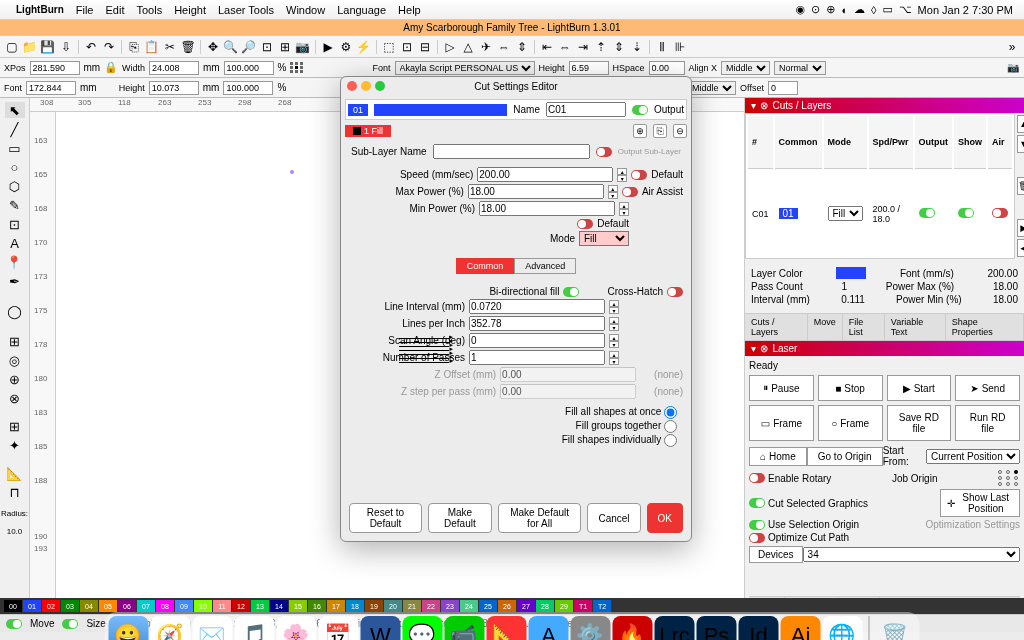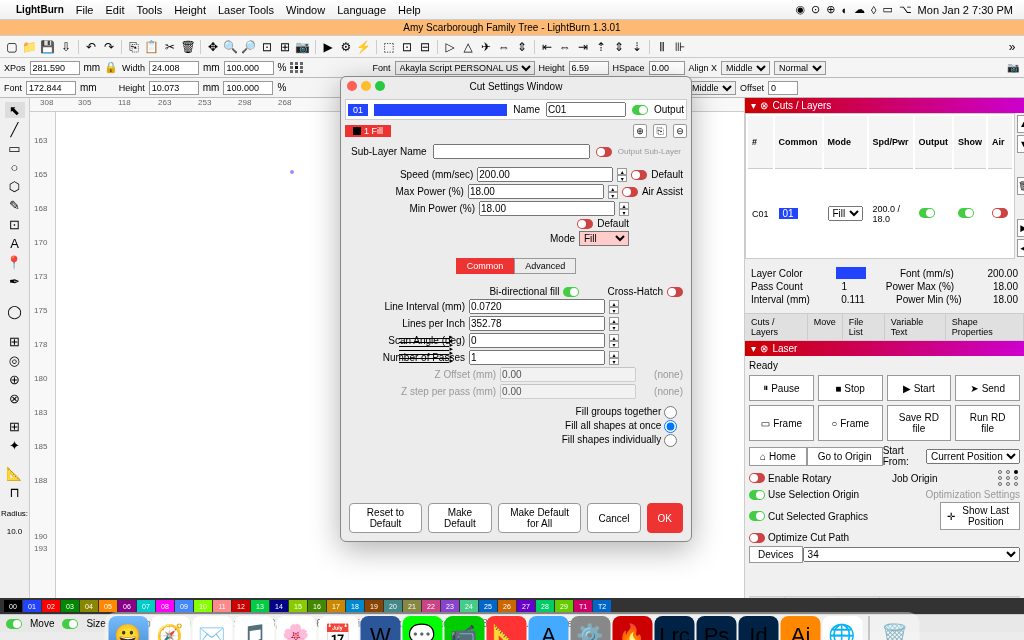--- a/index.html
+++ b/index.html
@@ -381,29 +381,29 @@
           <span style="width:4px;height:4px;border:1px solid #666;border-radius:50%"></span>
             <span style="width:4px;height:4px;border:1px solid #666;border-radius:50%"></span>
             <span style="width:4px;height:4px;border:1px solid #666;border-radius:50%"></span>
           <span style="width:4px;height:4px;border:1px solid #666;border-radius:50%"></span>
             <span style="width:4px;height:4px;border:1px solid #666;border-radius:50%"></span>
             <span style="width:4px;height:4px;border:1px solid #666;border-radius:50%"></span>
         </span>
       </div>
       <div class="checkbox">
           <span class="toggle"></span>
+          <span>Cut Selected Graphics</span>
+        <span style="flex:1"></span>
+        <button class="laser-btn" style="padding:2px 6px">✛ <span>Show Last Position</span></button>
+      </div>
+      <div class="checkbox">
+          <span class="toggle"></span>
           <span>Use Selection Origin</span>
         <span style="flex:1"></span>
         <span style="color:#999">Optimization Settings</span>
-      </div>
-      <div class="checkbox">
-          <span class="toggle"></span>
-          <span>Cut Selected Graphics</span>
-        <span style="flex:1"></span>
-        <button class="laser-btn" style="padding:2px 6px">✛ <span>Show Last Position</span></button>
       </div>
       <div class="checkbox">
           <span class="toggle off"></span>
           <span>Optimize Cut Path</span>
         </div>
       <div class="laser-row">
         <button class="laser-btn" style="flex:0 0 auto;padding:2px 8px">Devices</button>
         <select style="flex:1"><option>34</option></select>
       </div>
       <div style="height:30px"></div>
@@ -414,21 +414,21 @@
       </div>
     </div>
   </div>
 </div>
 
 <div class="modal">
   <div class="modal-titlebar">
     <span class="dot" style="background:#ff5f56"></span>
     <span class="dot" style="background:#ffbd2e"></span>
     <span class="dot" style="background:#27c93f"></span>
-    <span class="title">Cut Settings Window</span>
+    <span class="title">Cut Settings Editor</span>
   </div>
   <div class="modal-body" style="position:relative">
     <div class="layer-row">
       <span class="layer-badge">01</span>
       <span style="flex:1;height:12px;background:#24f"></span>
       <span>Name</span>
       <input style="width: 80px;" value="C01">
       <span class="toggle"></span>
         <span>Output</span>
     </div>
@@ -550,22 +550,22 @@
           <span>(none)</span>
         </div>
       <div class="frow" style="color:#999">
           <label>Z step per pass (mm)</label>
           <input disabled="" value="0.00" style="">
           <span style="width:10px"></span>
           <span>(none)</span>
         </div>
     </div>
     <div class="radio-group">
+      <div class="r"><span>Fill all shapes at once</span> <input type="radio" checked="" style=""></div>
       <div class="r"><span>Fill groups together</span> <input type="radio" style=""></div>
-      <div class="r"><span>Fill all shapes at once</span> <input type="radio" checked="" style=""></div>
       <div class="r"><span>Fill shapes individually</span> <input type="radio" style=""></div>
     </div>
   </div>
   <div class="modal-footer">
     <button>Reset to Default</button>
     <button>Make Default</button>
     <button>Make Default for All</button>
     <button>Cancel</button>
     <button class="primary">OK</button>
   </div>

